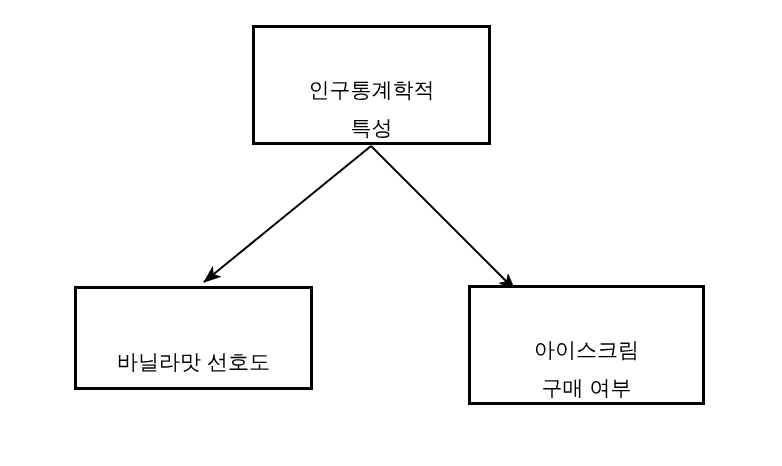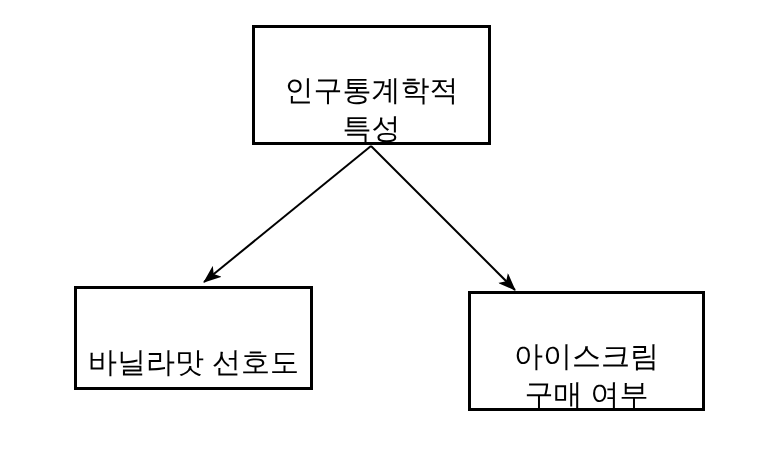--- a/index.html
+++ b/index.html
@@ -27,42 +27,42 @@
     position: absolute;
     box-sizing: border-box;
     border: 3px solid #000000;
     background: #ffffff;
     display: flex;
     align-items: center;
     justify-content: center;
     text-align: center;
   }
   .node-label {
-    font-size: 29px;
+    font-size: 21px;
     line-height: 38px;
     color: #000000;
     white-space: pre-line;
     font-weight: 400;
     margin-top: 47px;
   }
   .node-demographic {
     left: 252px;
     top: 25px;
     width: 239px;
     height: 120px;
   }
   .node-vanilla {
     left: 74px;
     top: 286px;
     width: 239px;
     height: 104px;
   }
   .node-icecream {
     left: 468px;
-    top: 291px;
+    top: 285px;
     width: 237px;
     height: 120px;
   }
 </style>
 </head>
 <body>
 
 <div class="canvas">
 
   <svg class="arrow-layer" viewBox="0 0 782 466" xmlns="http://www.w3.org/2000/svg">

